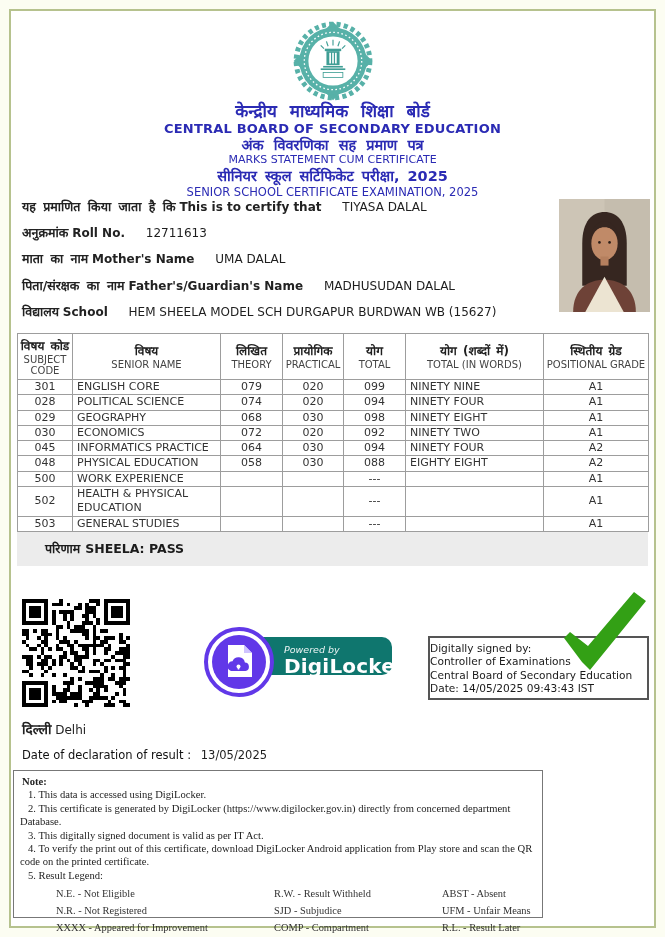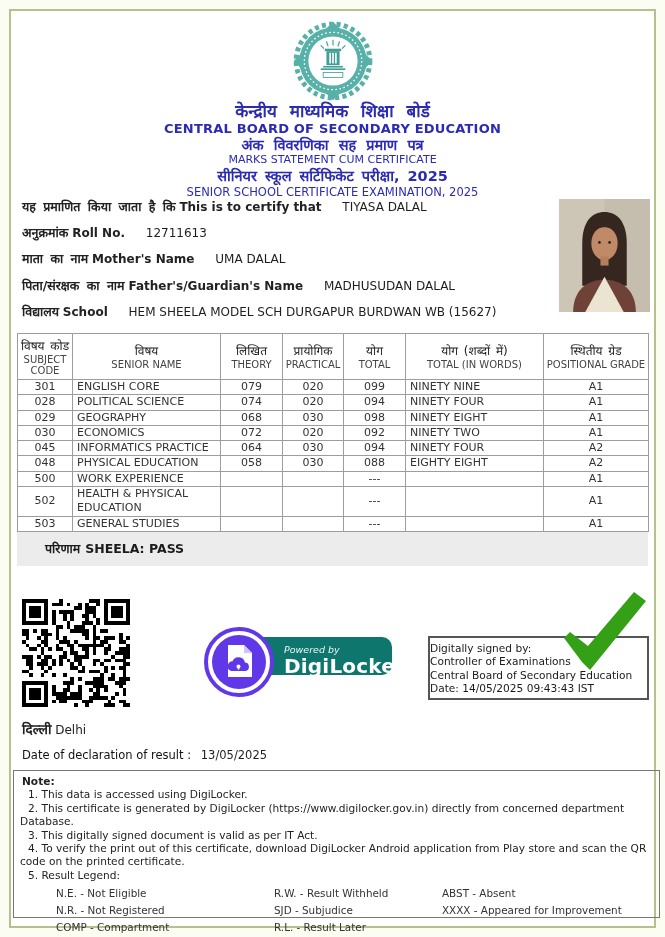--- a/index.html
+++ b/index.html
@@ -28,21 +28,21 @@
   .lab-en { font-weight:bold; font-size:12px; }
   .val { margin-left:17px; font-weight:normal; color:#1e1e1e; }
 
   .photo { position:absolute; top:199px; left:559px; width:91px; height:113px; background:#cdc5b6; }
 
   
   .table-wrap { position:absolute; top:333px; left:17px; width:631px; }
   table.marks { border-collapse:collapse; width:631px; font-size:11px; color:#333; table-layout:fixed; }
   table.marks th, table.marks td { border:1px solid #9d9d9d; }
   table.marks th { height:46px; padding:2px 1px; vertical-align:middle; background:#fff; }
-  .th-hi { font-weight:normal; font-size:12px; color:#1f1f1f; display:block; word-spacing:2px;}
+  .th-hi { font-weight:bold; font-size:12px; color:#1f1f1f; display:block; word-spacing:2px;}
   .th-en { font-weight:normal; font-size:10px; color:#444; display:block; line-height:1.15; }
   table.marks td { height:15px; padding:0 4px; line-height:1.3; }
   .c { text-align:center; }
   .l { text-align:left; }
   .result-band { background:#ececec; height:34px; display:flex; align-items:center; padding-left:28px;
                  font-size:12.5px; font-weight:bold; color:#1c1c1c; }
   .result-band .lab-hi { margin-right:5px; }
 
   
   .qr { position:absolute; top:599px; left:22px; width:108px; height:108px; }
@@ -60,22 +60,22 @@
   .sig-box { position:absolute; top:636px; left:428px; width:221px; height:64px;
              border:2px solid #555; padding:4px 0; font-size:10.6px; line-height:13.4px; color:#1a1a1a; }
   .check { position:absolute; top:592px; left:556px; width:92px; height:82px; }
 
   .place-line { position:absolute; top:720px; left:22px; font-size:12px; }
   .place-line .lab-hi { font-size:13.5px; }
   .decl-line { position:absolute; top:748px; left:22px; font-size:11.5px; color:#111; }
   .decl-line .val { margin-left:6px; }
 
   
-  .note-box { position:absolute; top:770px; left:13px; width:647px; height:148px;
-              border:1px solid #777; padding:4px 8px 8px 6px; font-size:10.6px; line-height:13.4px; color:#222; }
+  .note-box { position:absolute; top:770px; left:13px; width:530px; height:148px;
+              border:1px solid #777; padding:4px 8px 8px 6px; font-size:10.6px; line-height:13.4px; color:#222;font-family:Liberation Serif, serif; }
   .note-title { font-weight:bold; margin-left:2px; }
   .note-item { margin-left:0; text-indent:8px; }
   .legend-grid { display:grid; grid-template-columns:218px 168px auto; margin:3px 0 0 36px;
                  font-size:10.4px; line-height:17px; color:#333; }
 </style>
 </head>
 <body>
 
 <div class="page">
   <div class="frame"></div>
@@ -628,18 +628,19 @@
     <div class="note-item">2. This certificate is generated by DigiLocker (https://www.digilocker.gov.in) directly from concerned department Database.</div>
     <div class="note-item">3. This digitally signed document is valid as per IT Act.</div>
     <div class="note-item">4. To verify the print out of this certificate, download DigiLocker Android application from Play store and scan the QR code on the printed certificate.</div>
     <div class="note-item">5. Result Legend:</div>
     <div class="legend-grid">
       <span>N.E. - Not Eligible</span>
       <span>R.W. - Result Withheld</span>
       <span>ABST - Absent</span>
       <span>N.R. - Not Registered</span>
       <span>SJD - Subjudice</span>
+      <span>UFM - Unfair Means</span>
       <span>XXXX - Appeared for Improvement</span>
       <span>COMP - Compartment</span>
       <span>R.L. - Result Later</span>
     </div>
   </div>
 </div>
 
 </body></html>

